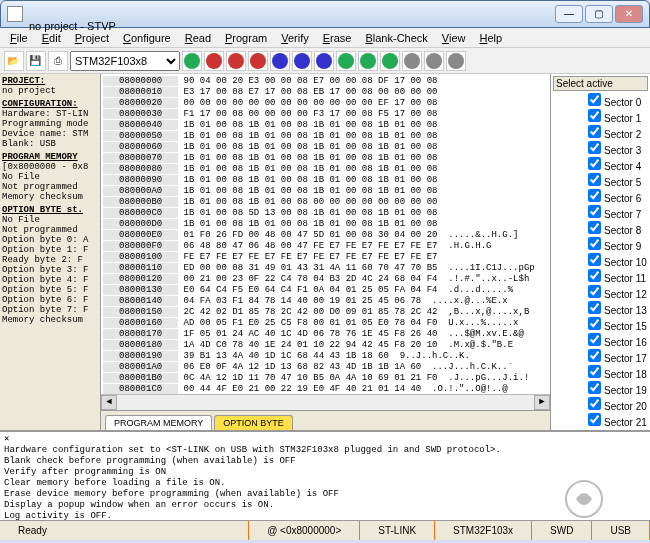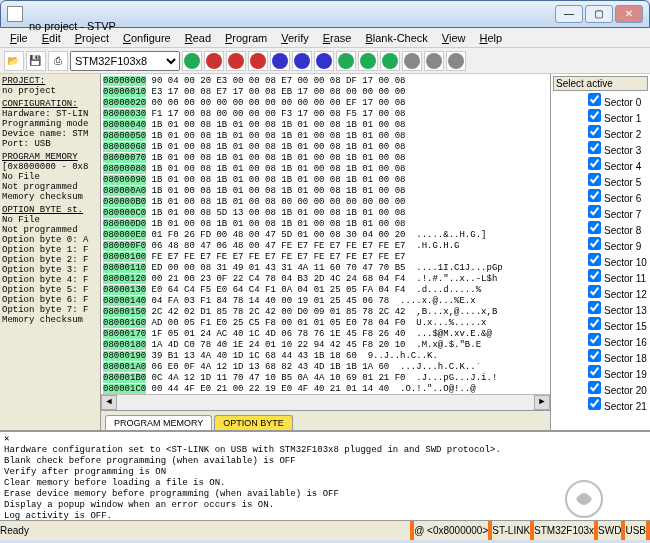--- a/index.html
+++ b/index.html
@@ -13,34 +13,34 @@
 .menubar { height: 20px; background: #f0f0f0; border-bottom: 1px solid #ccc; display: flex; align-items: center; padding: 0 4px; gap: 2px; }
 .menubar span { padding: 2px 6px; cursor: default; }
 .menubar span u { text-decoration: underline; }
 .toolbar { height: 26px; background: #f0f0f0; border-bottom: 1px solid #ccc; display: flex; align-items: center; padding: 0 4px; gap: 2px; }
 .toolbar .tb { width: 20px; height: 20px; border: 1px solid #ccc; background: #fff; display: flex; align-items: center; justify-content: center; font-size: 10px; }
 .toolbar select { font-size: 11px; height: 20px; width: 110px; }
 .toolbar .bug { width: 16px; height: 16px; border-radius: 50%; position: relative; }
 .main { display: flex; height: 356px; background: #fff; }
 .left { width: 101px; background: #ece9d8; border-right: 1px solid #999; font-family: 'Courier New', monospace; font-size: 9px; padding: 2px; overflow: hidden; }
 .left .section { margin-bottom: 3px; }
-.left .heading { text-decoration: underline; font-weight: normal; }
+.left .heading { text-decoration: underline; font-weight: bold; }
 .hexarea { flex: 1; display: flex; flex-direction: column; overflow: hidden; }
 .hex { font-family: 'Courier New', monospace; font-size: 9px; line-height: 11px; white-space: pre; overflow: hidden; flex: 1; padding: 2px; }
-.hex .addr { background: #86efac; color: #000; padding: 0 0; }
+.hex .addr { background: #e5e5e5; color: #000; padding: 0 16px; }
 .tabs { height: 20px; background: #ece9d8; border-top: 1px solid #999; display: flex; align-items: flex-end; padding: 0 4px; gap: 2px; }
 .tabs .tab { padding: 2px 8px; border: 1px solid #999; border-bottom: none; background: #fff; font-size: 9px; border-radius: 3px 3px 0 0; }
 .tabs .tab.inactive { background: #fde047; }
 .right { width: 100px; background: #fff; border-left: 1px solid #999; padding: 2px; font-size: 10px; overflow: hidden; }
 .right .hdr { background: #ece9d8; border: 1px solid #999; padding: 1px 2px; margin-bottom: 2px; }
 .right label { display: block; line-height: 13px; padding-left: 35px; }
 .right input { margin-right: 3px; }
 .log { height: 90px; background: #fff; border-top: 2px solid #999; font-family: 'Courier New', monospace; font-size: 9px; line-height: 11px; padding: 2px 4px; overflow: hidden; }
 .statusbar { height: 20px; background: #ece9d8; border-top: 1px solid #999; display: flex; align-items: center; font-size: 10px; }
-.statusbar .cell { border-right: 4px solid #f97316; padding: 0 0; height: 100%; display: flex; align-items: center; }
+.statusbar .cell { border-right: 1px solid #f97316; padding: 0 18px; height: 100%; display: flex; align-items: center; }
 .watermark { position: absolute; right: 6px; bottom: 26px; width: 120px; height: 36px; opacity: .55; pointer-events: none; display:flex; align-items:center; justify-content:center; }
 .watermark svg { width:40px; height:40px; }
 .hscroll { height: 16px; background: #ece9d8; border-top: 1px solid #bbb; display:flex; }
 .hscroll .arrow { width:16px; background:#ddd; border:1px solid #aaa; text-align:center; font-size:9px; }
 .hscroll .track { flex:1; background:#eee; }
 </style>
 </head>
 <body>
 
 <div class="titlebar">
@@ -118,40 +118,40 @@
     <div class="section">
       <div class="heading">PROJECT:</div>
       <div>no project</div>
     </div>
     <div class="section">
       <div class="heading">CONFIGURATION:</div>
       <div id="cfg">
           <div>Hardware: ST-LIN</div>
           <div>Programming mode</div>
           <div>Device name: STM</div>
-          <div>Port: USB</div>
+          <div>Blank: USB</div>
         </div>
     </div>
     <div class="section">
       <div class="heading">PROGRAM MEMORY</div>
       <div id="pm">
           <div>[0x8000000 - 0x8</div>
           <div>No File</div>
           <div>Not programmed</div>
           <div>Memory checksum</div>
         </div>
     </div>
     <div class="section">
       <div class="heading">OPTION BYTE st.</div>
       <div id="opt">
           <div>No File</div>
           <div>Not programmed</div>
           <div>Option byte 0: A</div>
           <div>Option byte 1: F</div>
-          <div>Option byte 2: F</div>
+          <div>Ready byte 2: F</div>
           <div>Option byte 3: F</div>
           <div>Option byte 4: F</div>
           <div>Option byte 5: F</div>
           <div>Option byte 6: F</div>
           <div>Option byte 7: F</div>
           <div>Memory checksum</div>
         </div>
     </div>
   </div>
 
@@ -180,20 +180,21 @@
         <label><input type="checkbox" checked="" style="">Sector 6</label>
         <label><input type="checkbox" checked="" style="">Sector 7</label>
         <label><input type="checkbox" checked="" style="">Sector 8</label>
         <label><input type="checkbox" checked="" style="">Sector 9</label>
         <label><input type="checkbox" checked="" style="">Sector 10</label>
         <label><input type="checkbox" checked="" style="">Sector 11</label>
         <label><input type="checkbox" checked="" style="">Sector 12</label>
         <label><input type="checkbox" checked="" style="">Sector 13</label>
         <label><input type="checkbox" checked="" style="">Sector 15</label>
         <label><input type="checkbox" checked="" style="">Sector 16</label>
+        <label><input type="checkbox" checked="" style="">Sector 17</label>
         <label><input type="checkbox" checked="" style="">Sector 18</label>
         <label><input type="checkbox" checked="" style="">Sector 19</label>
         <label><input type="checkbox" checked="" style="">Sector 20</label>
         <label><input type="checkbox" checked="" style="">Sector 21</label>
       </div>
   </div>
 </div>
 
 <div class="log" id="log"><span>✕ </span><div class="">Hardware configuration set to &lt;ST-LINK on USB with STM32F103x8 plugged in and SWD protocol&gt;.</div><div class="">Blank check before programming (when available) is OFF</div><div class="">Verify after programming is ON</div><div class="">Clear memory before loading a file is ON.</div><div class="">Erase device memory before programming (when available) is OFF</div><div class="">Display a popup window when an error occurs is ON.</div><div class="">Log activity is OFF.</div></div>
 

